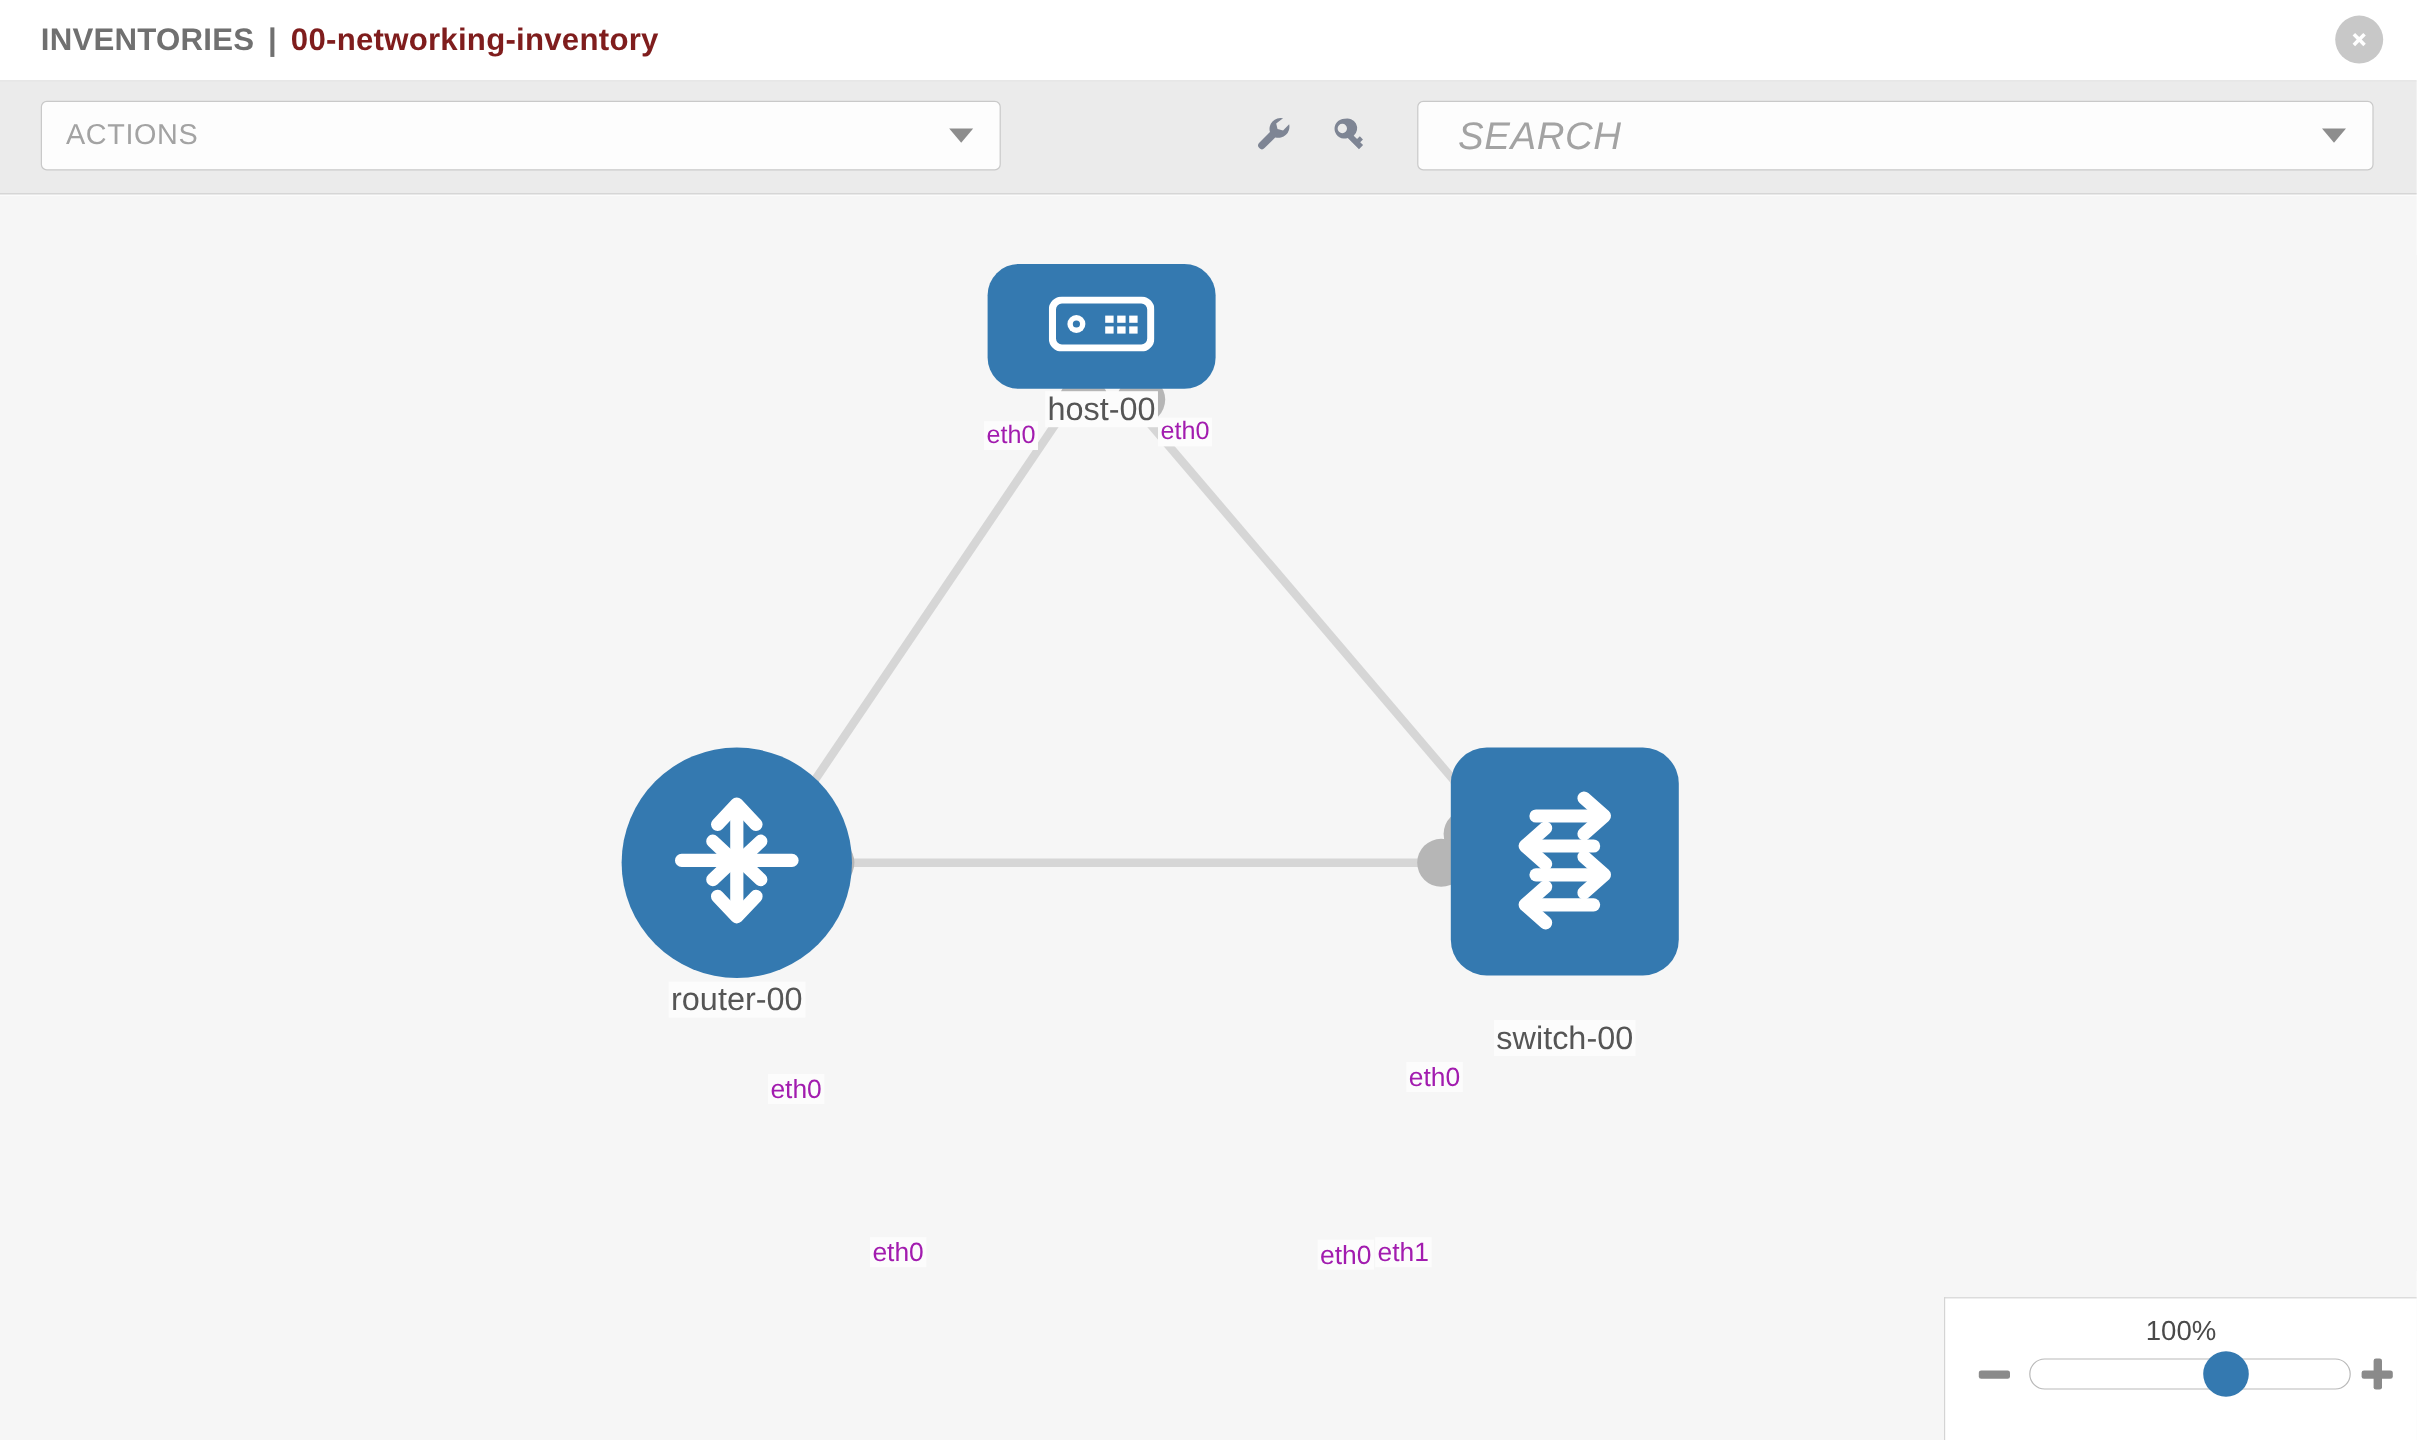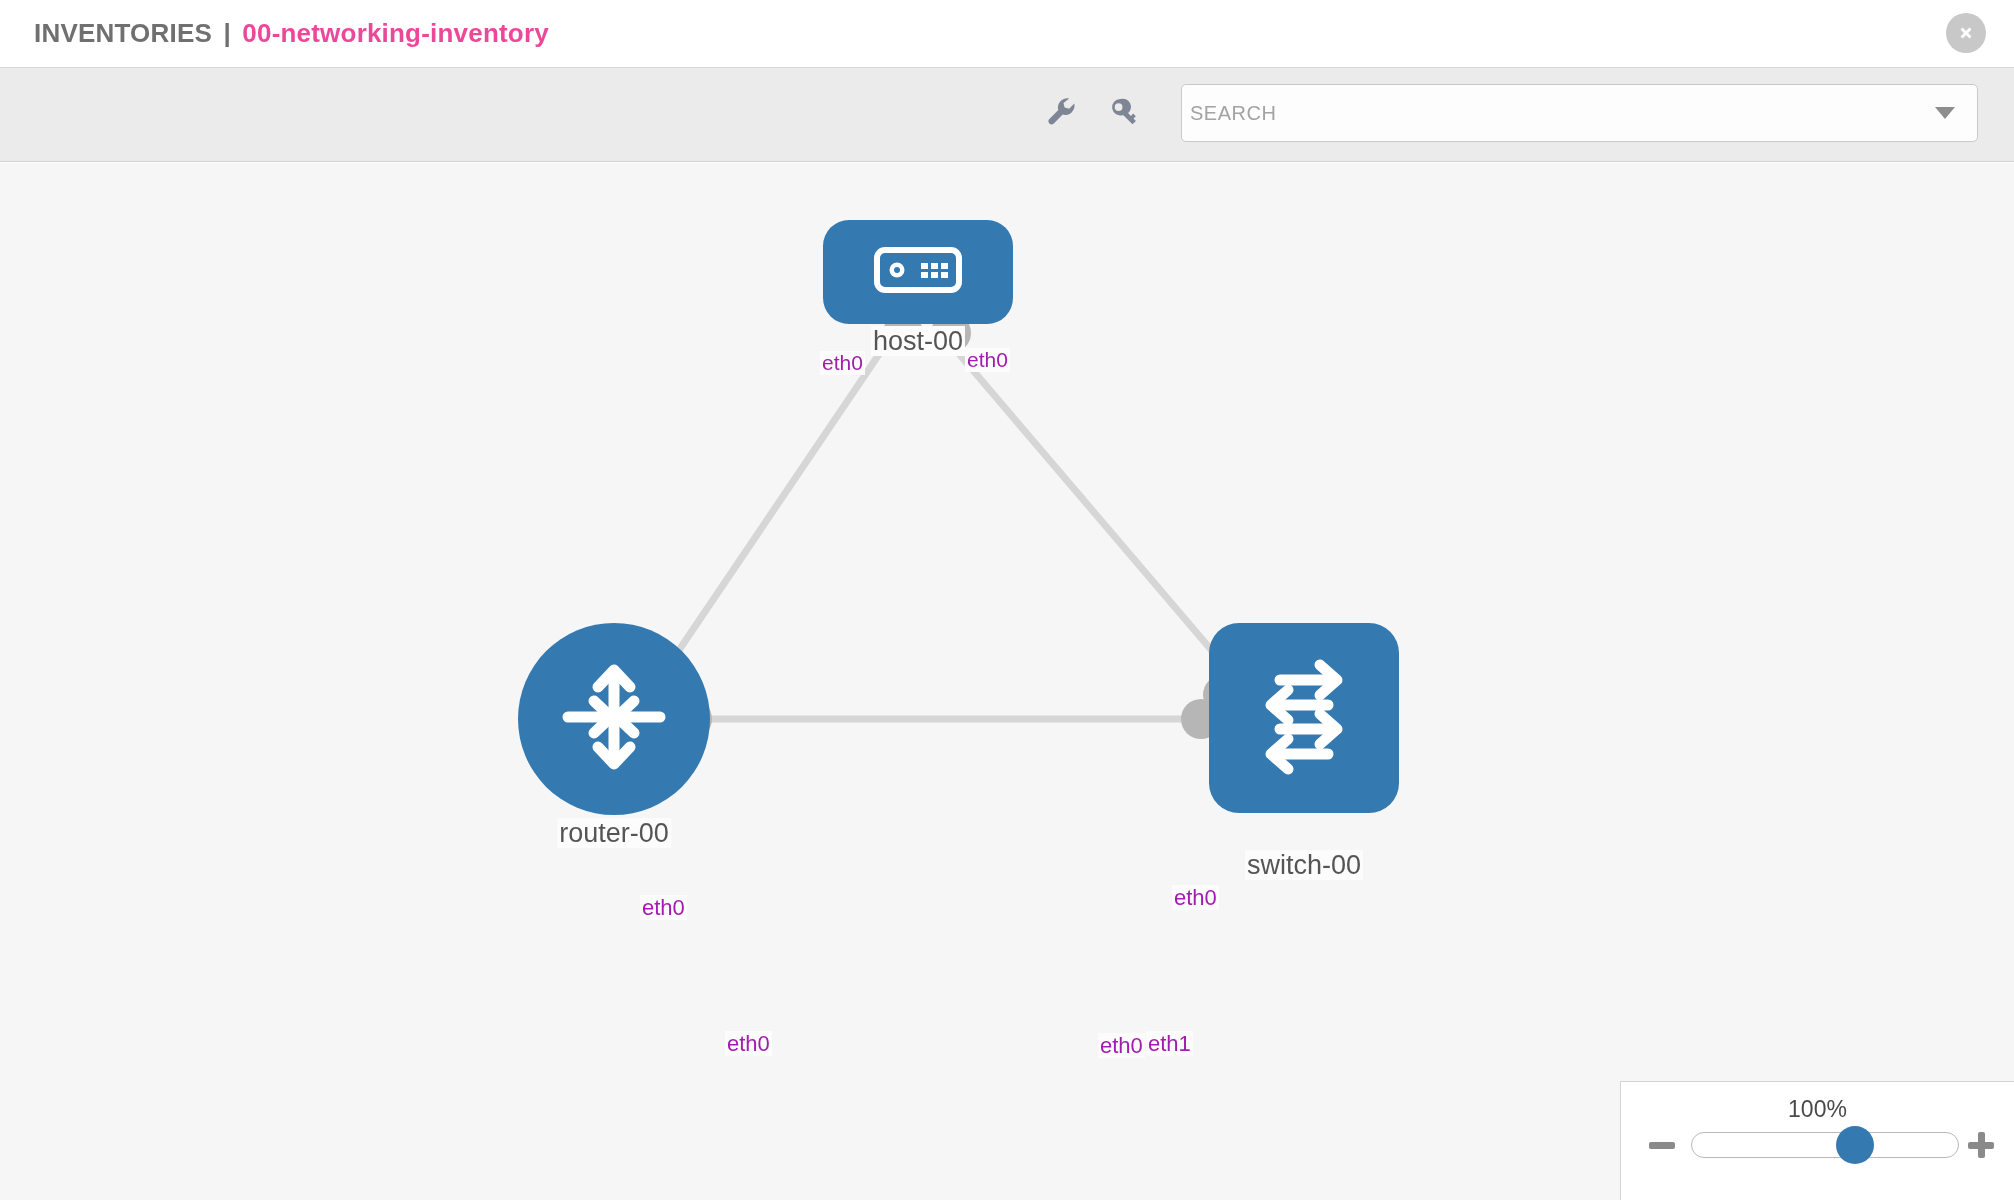--- a/index.html
+++ b/index.html
@@ -30,21 +30,21 @@
   }
   .breadcrumb {
     margin-left: 34px;
     font-size: 26px;
     font-weight: bold;
     color: #707070;
     letter-spacing: 0.2px;
     white-space: nowrap;
   }
   .breadcrumb .crumb-sep { padding: 0 4px; }
-  .breadcrumb .crumb-current { color: #ec4899; }
+  .breadcrumb .crumb-current { color: #7f1d1d; }
 
   .close-btn {
     position: absolute;
     right: 28px; top: 13px;
     width: 40px; height: 40px;
     border-radius: 50%;
     background: #c8c8c8;
     display: flex;
     align-items: center;
     justify-content: center;
@@ -105,24 +105,25 @@
     left: 1181px; top: 16px;
     width: 797px; height: 58px;
     background: #fdfdfd;
     border: 1px solid #c9c9c9;
     border-radius: 5px;
     display: flex;
     align-items: center;
     cursor: text;
   }
   .search-box .search-ph {
-    margin-left: 8px;
-    font-size: 20px;
+    margin-left: 33px;
+    font-size: 32px;
     color: #a3a3a3;
     letter-spacing: 0.5px;
+    font-style: italic;
   }
 
   
   .canvas {
     position: absolute;
     left: 0; top: 163px;
     width: 2014px; height: 1037px;
     background: #f6f6f6;
     overflow: hidden;
     text-decoration: underline;
@@ -265,20 +266,24 @@
       <span>
         <svg width="22" height="22" viewBox="0 0 22 22">
           <path d="M5.5 7.6 L7.6 5.5 L11 8.9 L14.4 5.5 L16.5 7.6 L13.1 11 L16.5 14.4 L14.4 16.5 L11 13.1 L7.6 16.5 L5.5 14.4 L8.9 11 Z" fill="#ffffff"></path>
         </svg>
       </span>
     </div>
   </div>
 
   <div class="toolbar">
 
+    <div class="actions-select">
+      <span class="sel-label">ACTIONS</span>
+      <span class="caret"></span>
+    </div>
 
     <div class="tool-icon wrench">
       <span>
         <svg width="40" height="40" viewBox="0 0 40 40">
           <path d="M28.2 7.5 a9.2 9.2 0 0 0 -10.9 11.6 L8.4 28 a3.1 3.1 0 1 0 4.4 4.4 l8.9 -8.9 a9.2 9.2 0 0 0 11.6 -10.9 l-5.1 5.1 l-4.6 -1.1 l-1.1 -4.6 z" fill="#7e8594"></path>
         </svg>
       </span>
     </div>
 
     <div class="tool-icon key">

